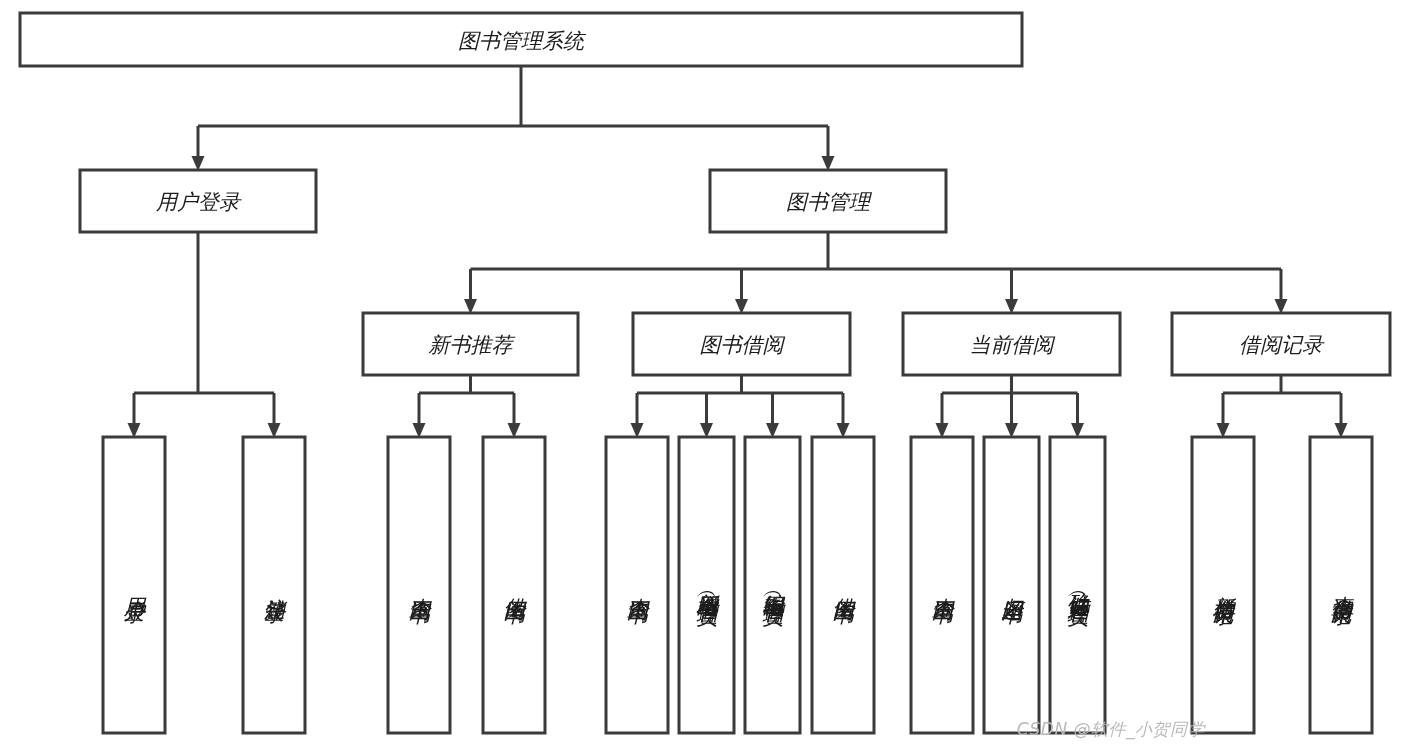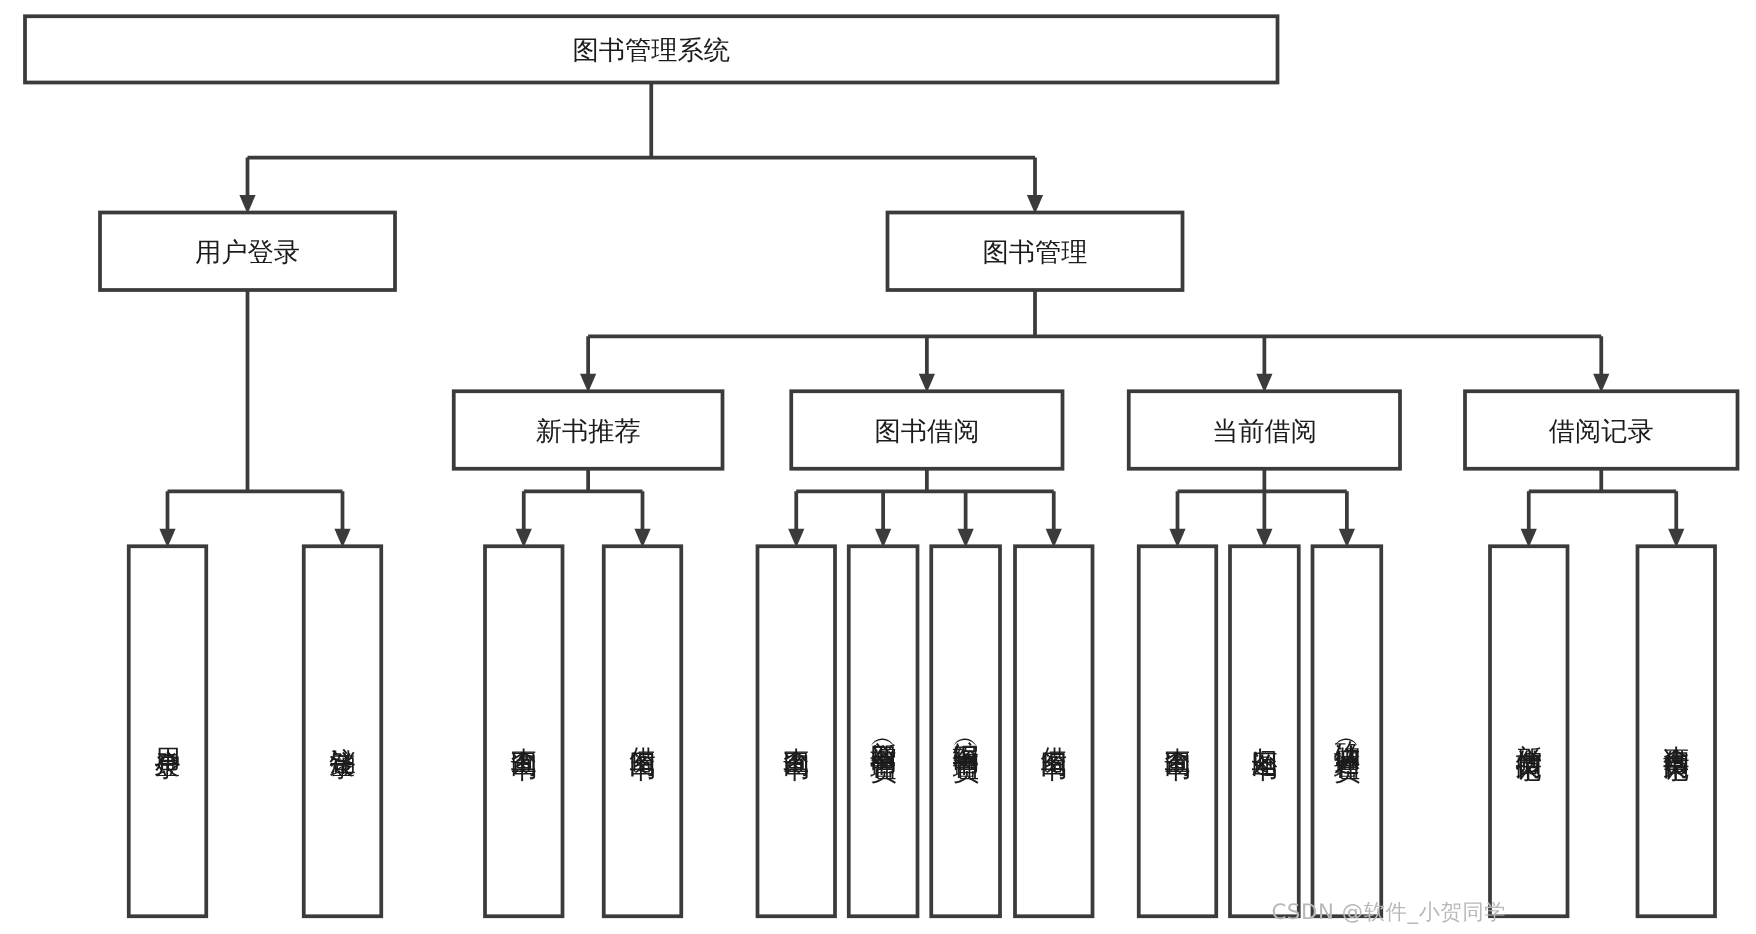--- a/index.html
+++ b/index.html
@@ -1,20 +1,20 @@
 <!DOCTYPE html>
 <html><head>
 <meta charset="utf-8">
 <style>
   html,body{margin:0;padding:0;background:#ffffff;}
   body{
     width:1405px;height:747px;overflow:hidden;
     font-family:"DejaVu Sans","Liberation Sans",sans-serif;
   }
-  #stage{position:relative;width:1213px;height:747px;background:#ffffff;}
+  #stage{position:relative;width:1213px;height:747px;background:#ffffff;font-style:italic;}
   svg#diagram{position:absolute;left:0;top:0;width:1405px;height:747px;display:block;}
   .box-rect{fill:#ffffff;stroke:#3b3b3b;stroke-width:3;}
   .conn{stroke:#3b3b3b;stroke-width:3;fill:none;stroke-linecap:butt;}
   .arrow-head{fill:#3b3b3b;stroke:none;}
   .lbl-h{
     font-family:"DejaVu Sans","Liberation Sans",sans-serif;
     font-size:21px;fill:#1c1c1c;
     text-anchor:middle;dominant-baseline:central;
     white-space:pre;
   }

